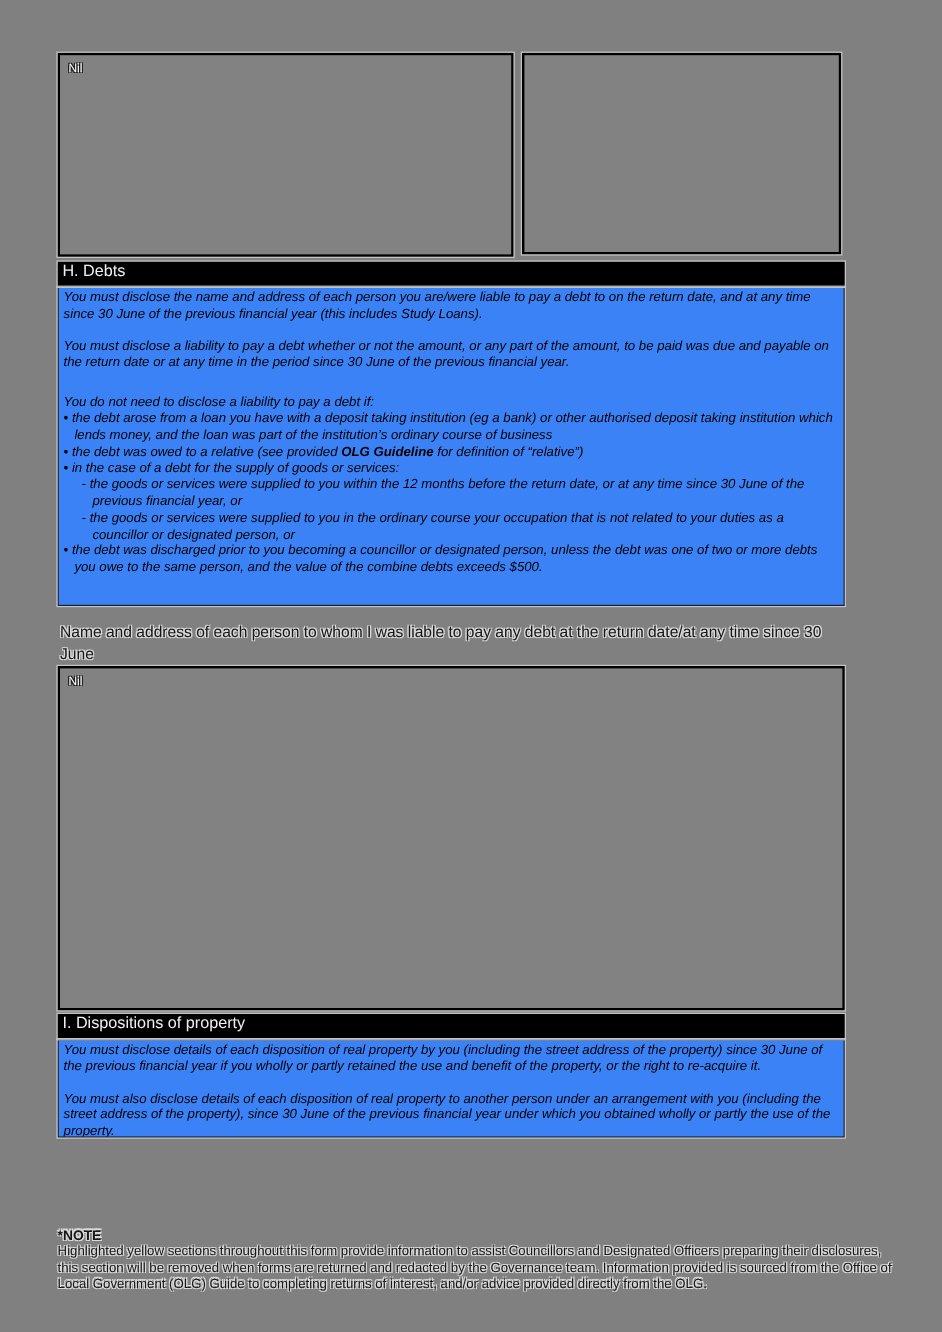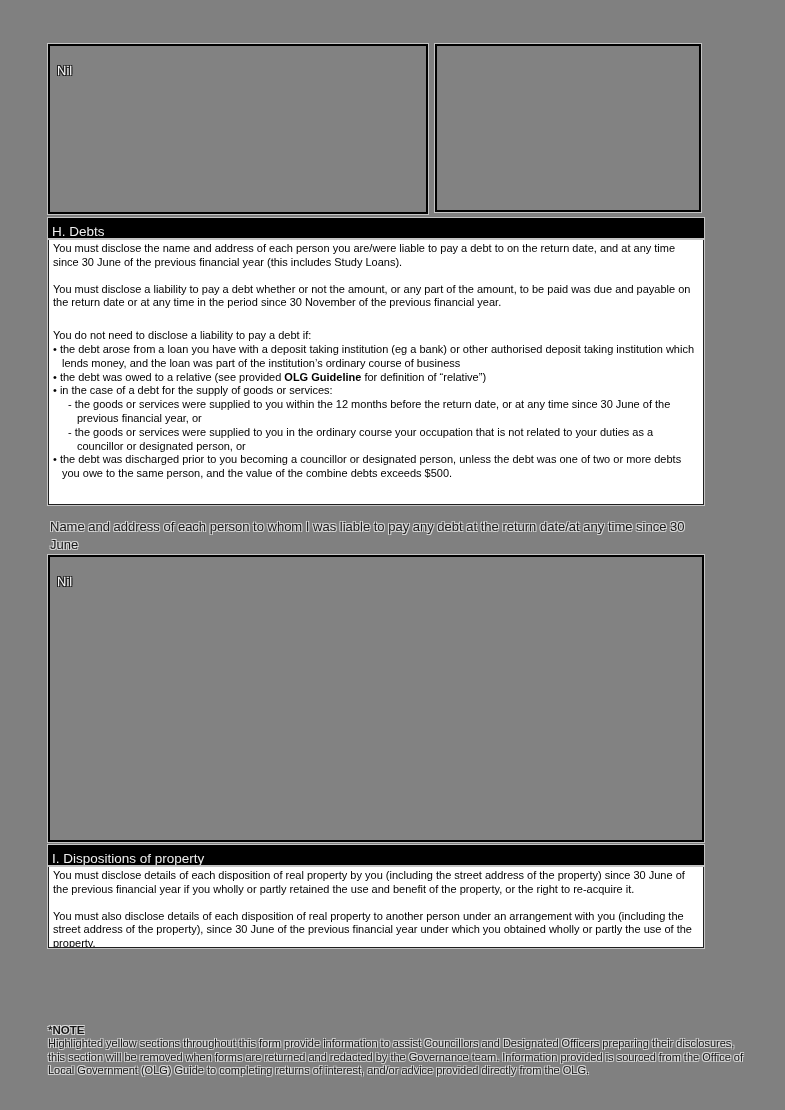--- a/index.html
+++ b/index.html
@@ -19,43 +19,44 @@
   .top-row { display: flex; gap: 7px; align-items: flex-start; height: 170px; margin-bottom: 4px; }
   .entry-box {
     background: #828282;
     border: 2px solid #000;
     outline: 1px solid #c4c4c4;
   }
   .entry-box.left  { width: 380px; height: 170px; }
   .entry-box.right { width: 266px; height: 168px; }
   .nil {
     display: inline-block;
-    padding: 17px 7px;
-    font-size: 13px;
+    padding: 6px 7px;
+    font-size: 10px;
     color: #ffffff;
     text-shadow: 1px 1px 0 #1c1c1c, -1px -1px 0 #1c1c1c, 1px -1px 0 #1c1c1c, -1px 1px 0 #1c1c1c;
   }
   
   .bar {
     height: 21px;
     background: #000000;
     color: #efefef;
-    display: flex; align-items: flex-end;
+    display: flex; align-items: flex-start;
     padding-left: 4px;
     font-size: 13.5px;
     outline: 1px solid #c4c4c4;
   }
   .bar.disp { margin-top: 3px; }
   
   .info {
-    background: #ffffff;
+    background: #3b82f6;
     border: 1px solid #202020;
     outline: 1px solid #c4c4c4;
     padding: 2px 4px;
     font-size: 11px;
+    font-style: italic;
     line-height: 13.8px;
     color: #000;
     overflow: hidden;
   }
   .info.debts { height: 266px; }
   .info.disp  { height: 82px; }
   .p  { margin: 0; }
   .gap  { margin-bottom: 13px; }
   .gap2 { margin-bottom: 19px; }
   .bullet    { padding-left: 9px;  text-indent: -9px; }
@@ -101,21 +102,21 @@
     </div>
     <div class="entry-box right"></div>
   </div>
 
   <div class="bar">
     <span>H. Debts</span>
   </div>
 
   <div class="info debts">
     <p class="p gap">You must disclose the name and address of each person you are/were liable to pay a debt to on the return date, and at any time since 30 June of the previous financial year (this includes Study Loans).</p>
-    <p class="p gap2">You must disclose a liability to pay a debt whether or not the amount, or any part of the amount, to be paid was due and payable on the return date or at any time in the period since 30 November of the previous financial year.</p>
+    <p class="p gap2">You must disclose a liability to pay a debt whether or not the amount, or any part of the amount, to be paid was due and payable on the return date or at any time in the period since 30 June of the previous financial year.</p>
     <p class="p">You do not need to disclose a liability to pay a debt if:</p>
     <div class="bullet">• the debt arose from a loan you have with a deposit taking institution (eg a bank) or other authorised deposit taking institution which lends money, and the loan was part of the institution’s ordinary course of business</div>
     <div class="bullet"><span>• the debt was owed to a relative (see provided </span><b>OLG Guideline</b><span> for definition of “relative”)</span></div>
     <div class="bullet">• in the case of a debt for the supply of goods or services:</div>
     <div class="subbullet">- the goods or services were supplied to you within the 12 months before the return date, or at any time since 30 June of the previous financial year, or</div>
     <div class="subbullet">- the goods or services were supplied to you in the ordinary course your occupation that is not related to your duties as a councillor or designated person, or</div>
     <div class="bullet">• the debt was discharged prior to you becoming a councillor or designated person, unless the debt was one of two or more debts you owe to the same person, and the value of the combine debts exceeds $500.</div>
   </div>
 
   <div class="field-label">Name and address of each person to whom I was liable to pay any debt at the return date/at any time since 30 June</div>

